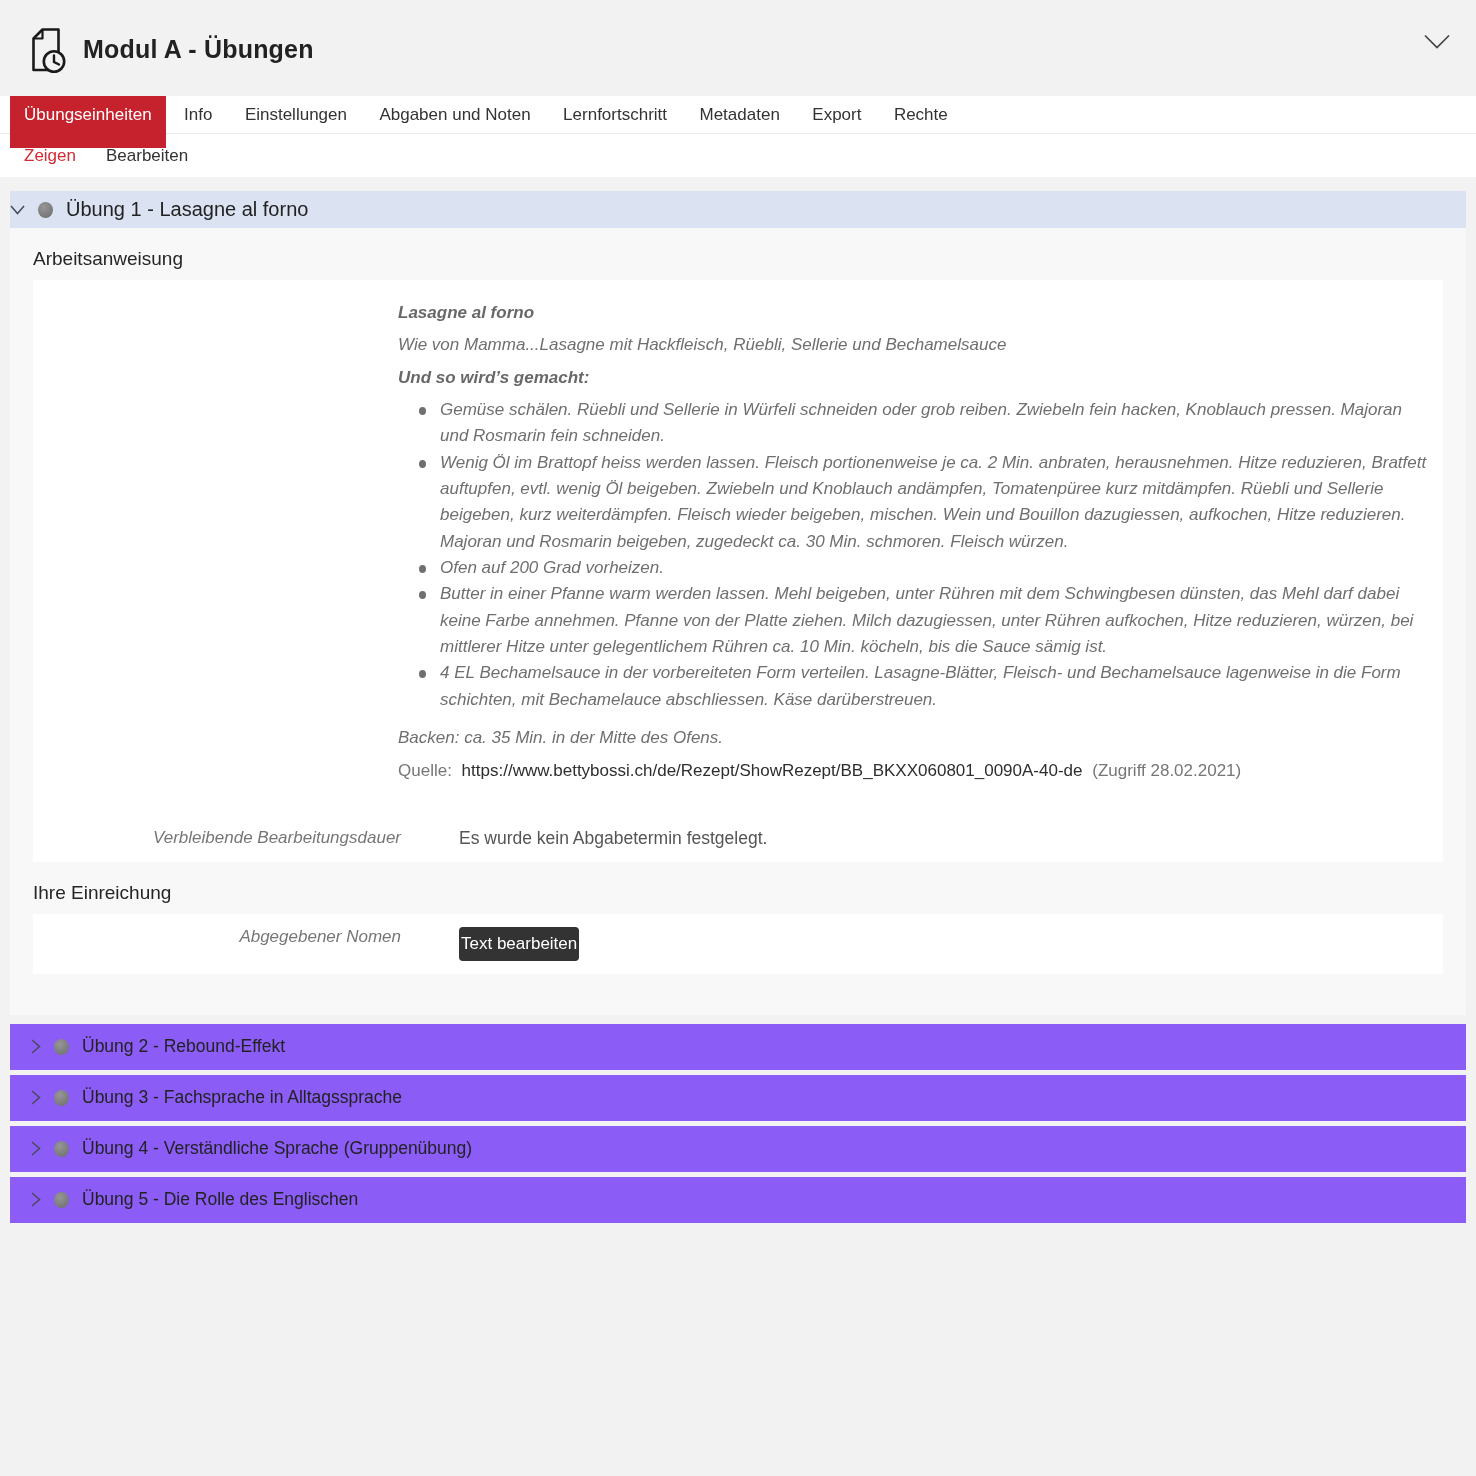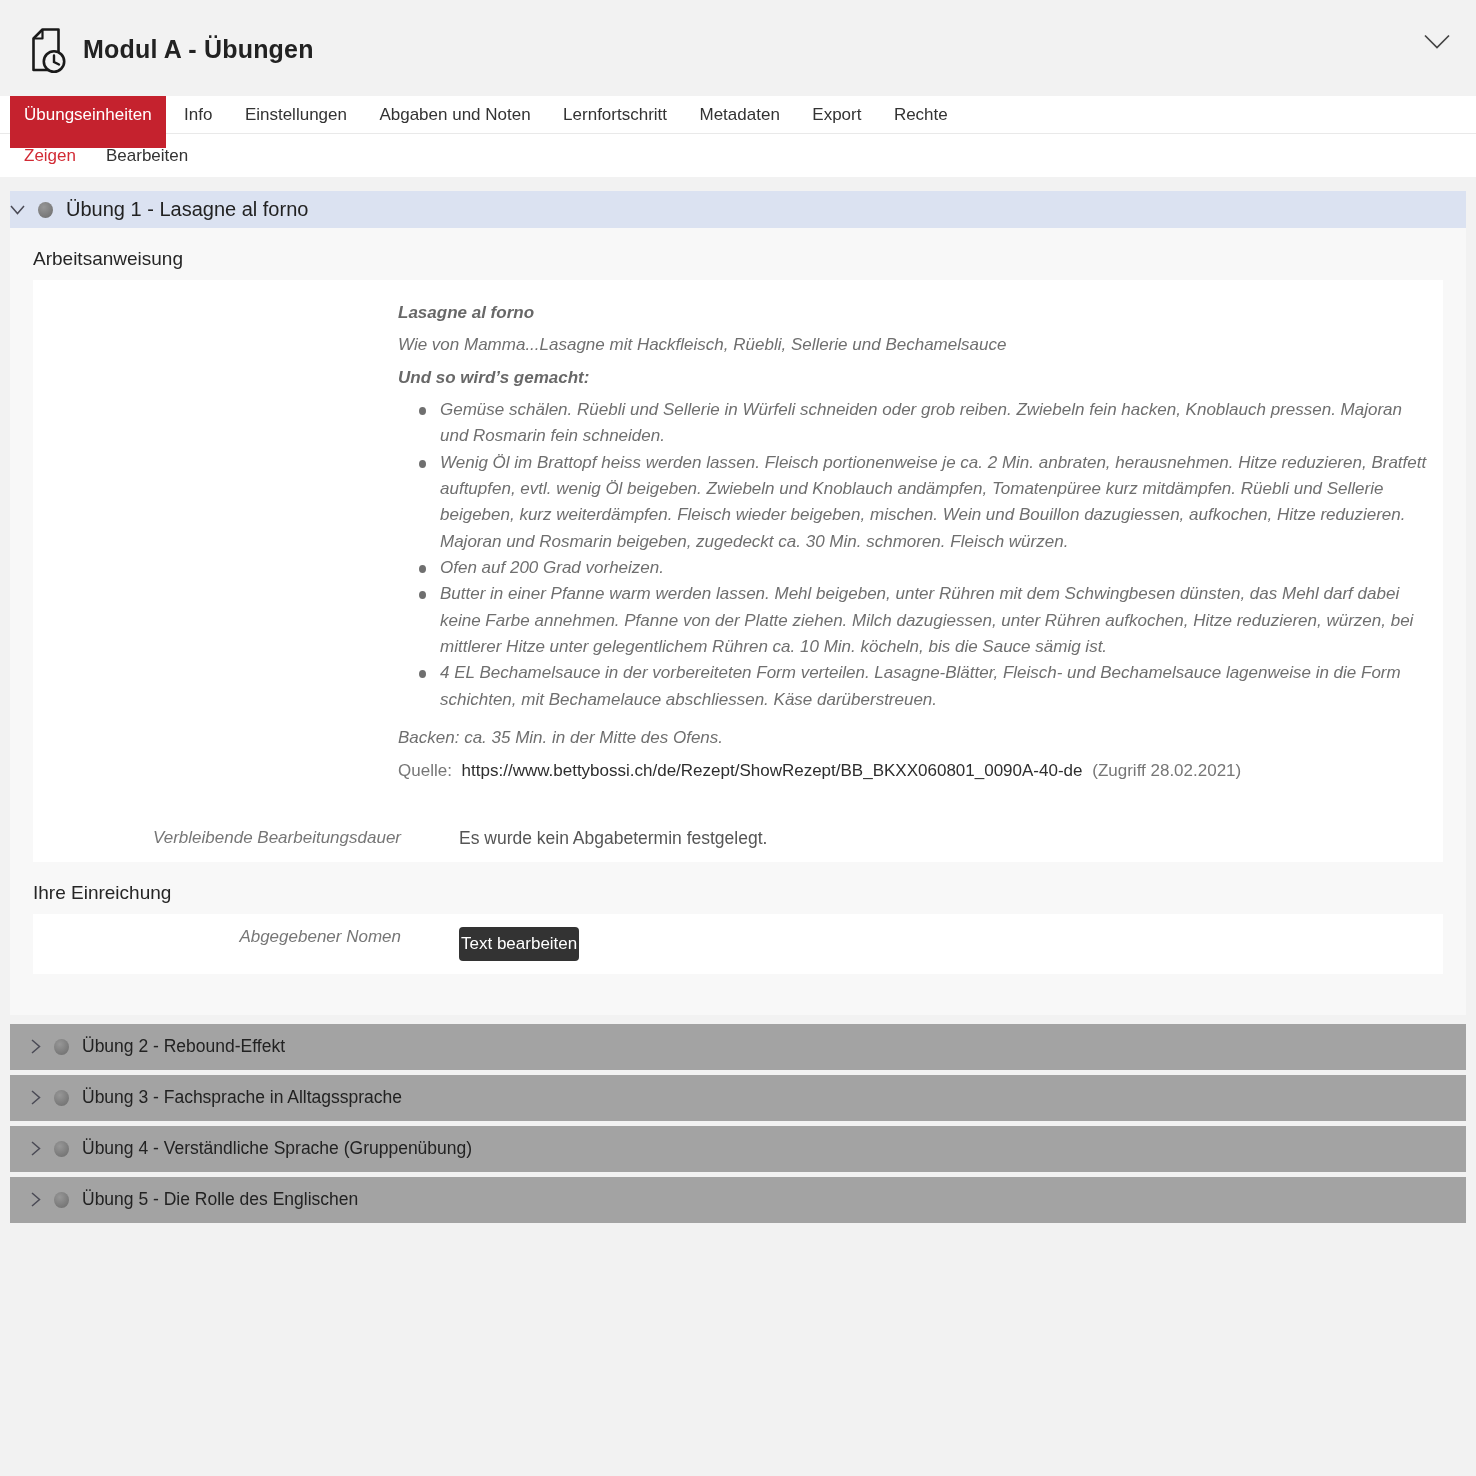--- a/index.html
+++ b/index.html
@@ -84,21 +84,21 @@
   }
   .form-value{ margin-left:30px; font-weight:normal; color:#555; font-size:17.5px; }
   .dark-btn{
     margin-left:30px; background:#333; color:#fff; border:none;
     font-family:"Liberation Sans", sans-serif; font-size:17px;
     padding:7px 2px; border-radius:4px; cursor:pointer;
   }
   .submission-row{ padding:13px 15px 13px 0; min-height:56px; }
   
   .exercise-row{
-    margin:5px 10px 0 10px; background:#a3a3a3; height:46px;
+    margin:5px 10px 0 10px; background:#8b5cf6; height:46px;
     display:flex; align-items:center; gap:13px; padding-left:21px;
     font-size:17.5px; color:#222; cursor:pointer;
   }
   .exercise-row.first{ margin-top:9px; }
 </style>
 </head>
 <body>
 
 <div class="page">
 

